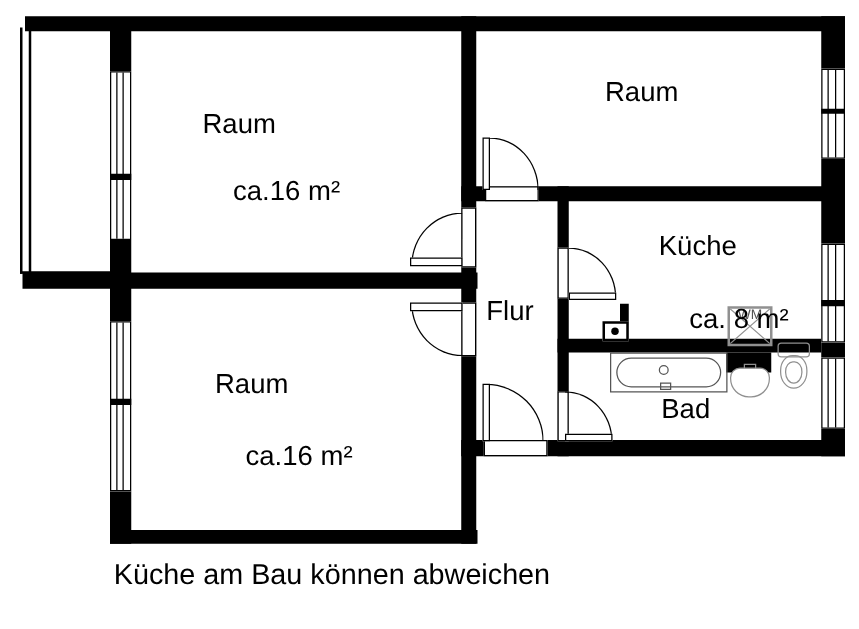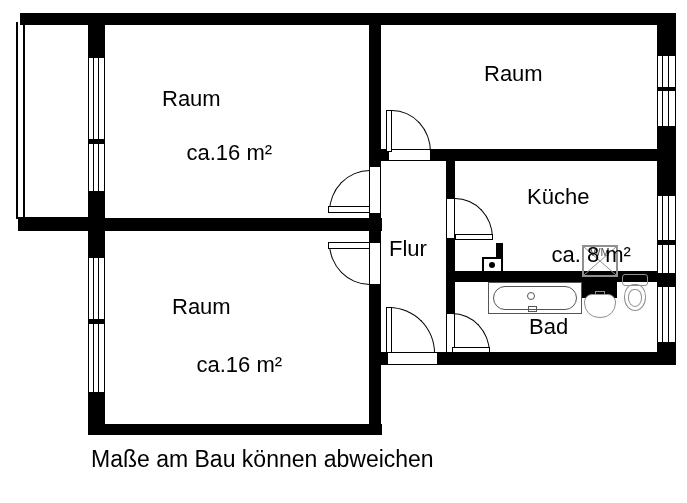--- a/index.html
+++ b/index.html
@@ -117,16 +117,16 @@
     <span>ca.16 m²</span></div>
   <div class="lab" style="left:484px;top:60px;line-height:28px;"><span>Raum</span><br>
     </div>
   <div class="lab" style="left:527px;top:182px;line-height:29px;"><span>Küche</span><br>
     <span>ca. 8 m²</span></div>
   <div class="lab" style="left:389px;top:235px;">Flur</div>
   <div class="lab" style="left:529px;top:313px;">Bad</div>
   <div class="lab" style="left:172px;top:292px;line-height:29px;"><span>Raum</span><br>
     <span>ca.16 m²</span></div>
 
-  <div class="lab" style="left:91px;top:444px;font-size:23px;line-height:30px;"><span>Maße am Bau können abweichen</span><br>
+  <div class="lab" style="left:91px;top:444px;font-size:23px;line-height:30px;"><span>Küche am Bau können abweichen</span><br>
     </div>
 
 </div>
 
 </body></html>

